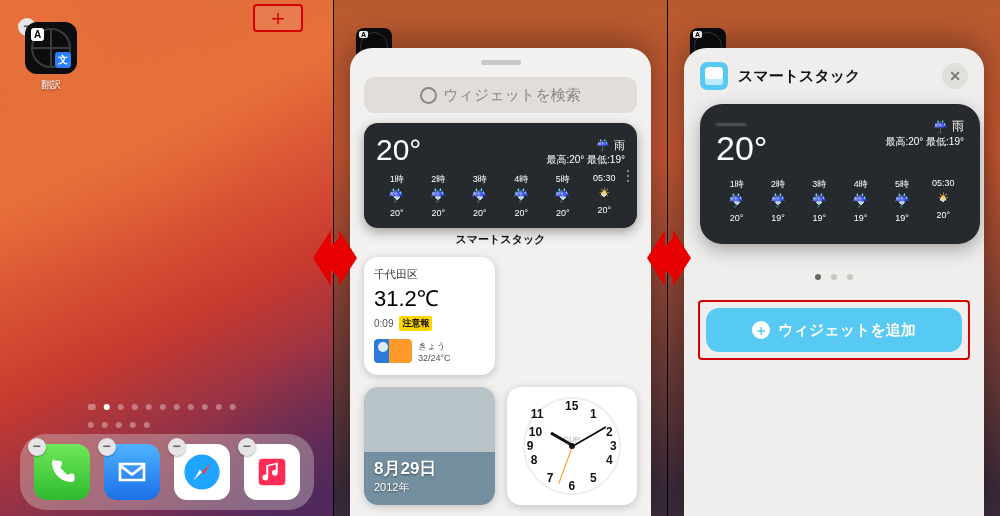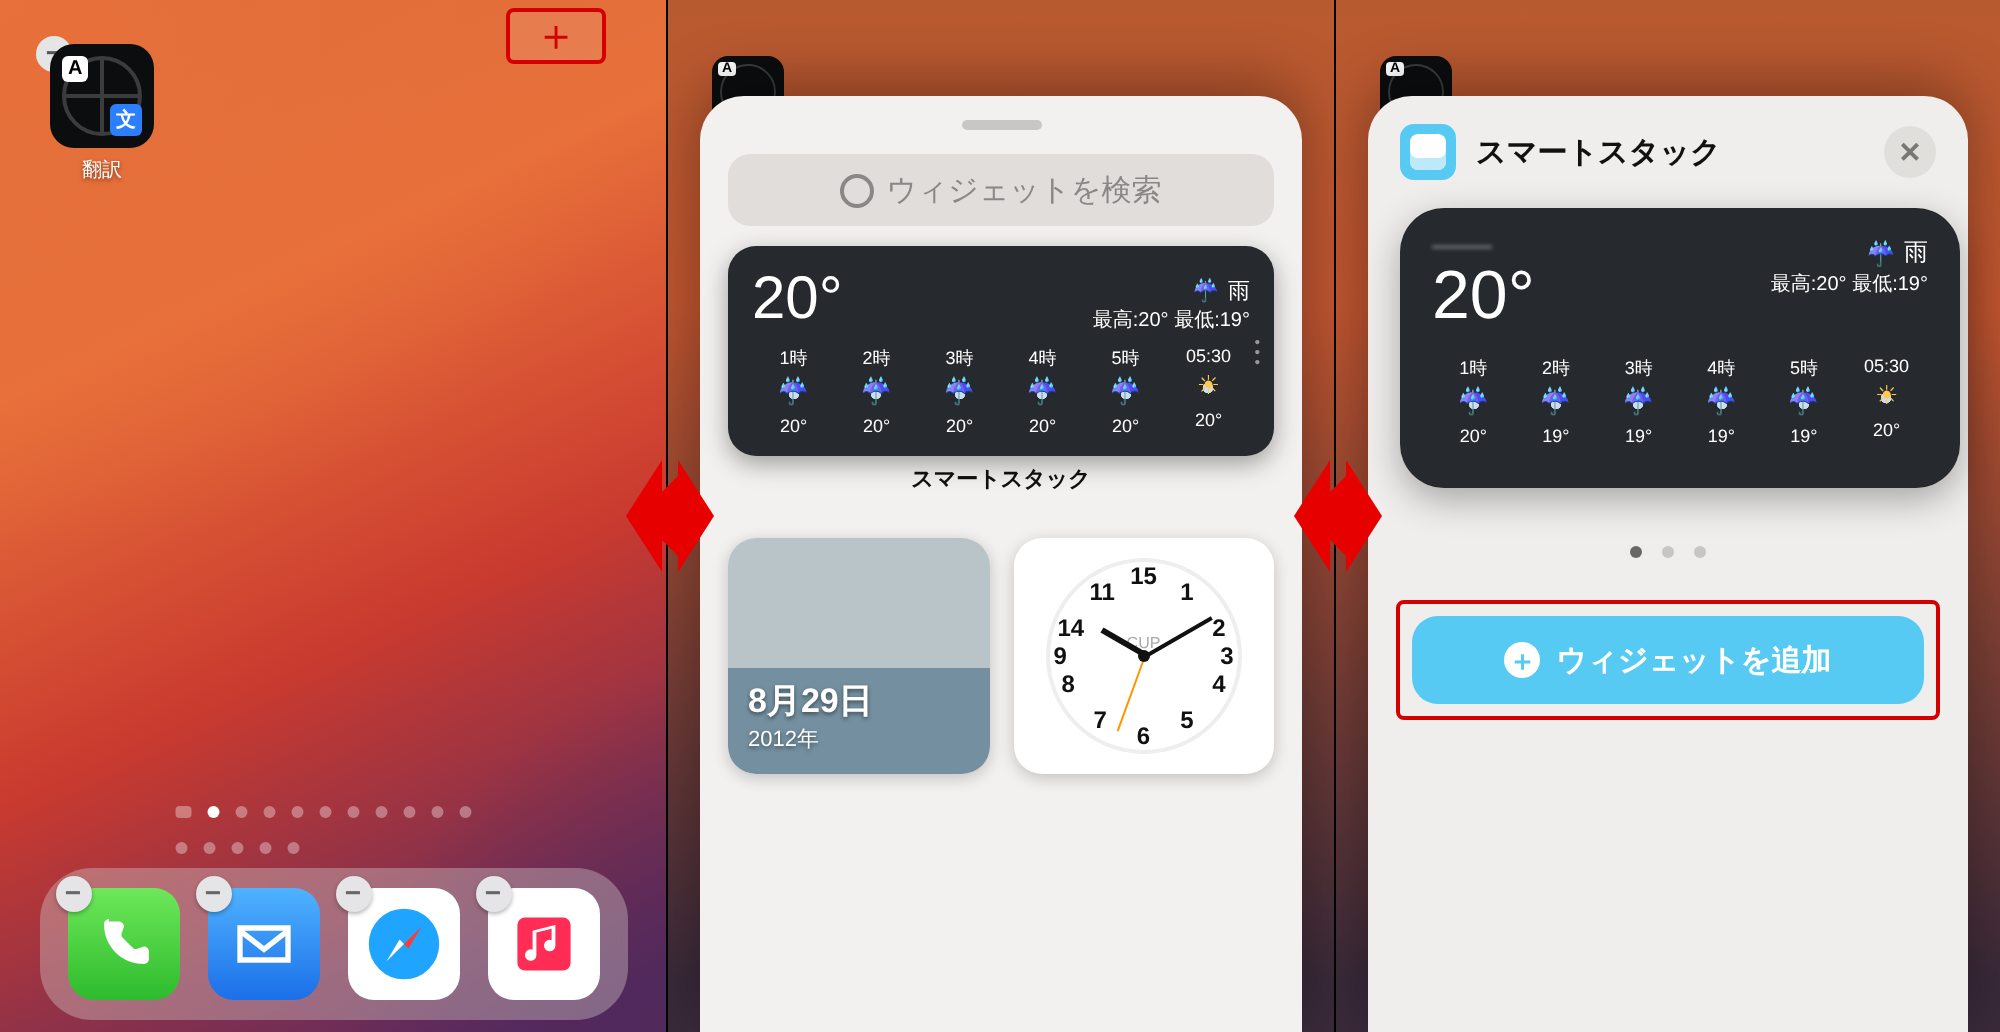--- a/index.html
+++ b/index.html
@@ -316,20 +316,35 @@
             <div class="ss-ic sun"></div>
             <div>20°</div>
           </div>
       </div>
     </div>
     <div class="smartstack-label">スマートスタック</div>
 
     <div class="wgrid">
 
       <div>
+        <div class="wcard">
+          <div class="wn-loc">千代田区</div>
+          <div class="wn-temp">31.2℃</div>
+          <div class="wn-row">
+            <span class="wn-time">0:09</span>
+            <span class="warn">注意報</span>
+          </div>
+          <div class="wn-bot">
+            <div class="wn-ic"></div>
+            <div>
+              <div class="wn-today">きょう</div>
+              <div class="wn-today">32/24°C</div>
+            </div>
+          </div>
+        </div>
       </div>
 
       <div>
       </div>
 
       <div>
         <div class="wcard photo">
           <div class="photo-bg"></div>
           <div class="photo-txt">
             <div class="photo-date">8月29日</div>
@@ -345,22 +360,22 @@
             <div class="cf-num" style="top:2px;left:50%;transform:translateX(-50%);">15</div>
             <div class="cf-num" style="top:10px;right:24px;">1</div>
             <div class="cf-num" style="top:28px;right:8px;">2</div>
             <div class="cf-num" style="top:50%;right:4px;transform:translateY(-50%);">3</div>
             <div class="cf-num" style="bottom:28px;right:8px;">4</div>
             <div class="cf-num" style="bottom:10px;right:24px;">5</div>
             <div class="cf-num" style="bottom:2px;left:50%;transform:translateX(-50%);">6</div>
             <div class="cf-num" style="bottom:10px;left:24px;">7</div>
             <div class="cf-num" style="bottom:28px;left:8px;">8</div>
             <div class="cf-num" style="top:50%;left:4px;transform:translateY(-50%);">9</div>
-            <div class="cf-num" style="top:28px;left:6px;">14</div>
-            <div class="cf-num" style="top:10px;left:22px;">11</div>
+            <div class="cf-num" style="top:28px;left:6px;">10</div>
+            <div class="cf-num" style="top:10px;left:8px;">11</div>
             <div class="hand h"></div>
               <div class="hand m"></div>
               <div class="hand s"></div>
               <div class="pin"></div>
           </div>
         </div>
 
       </div>
     </div>
   </div>

